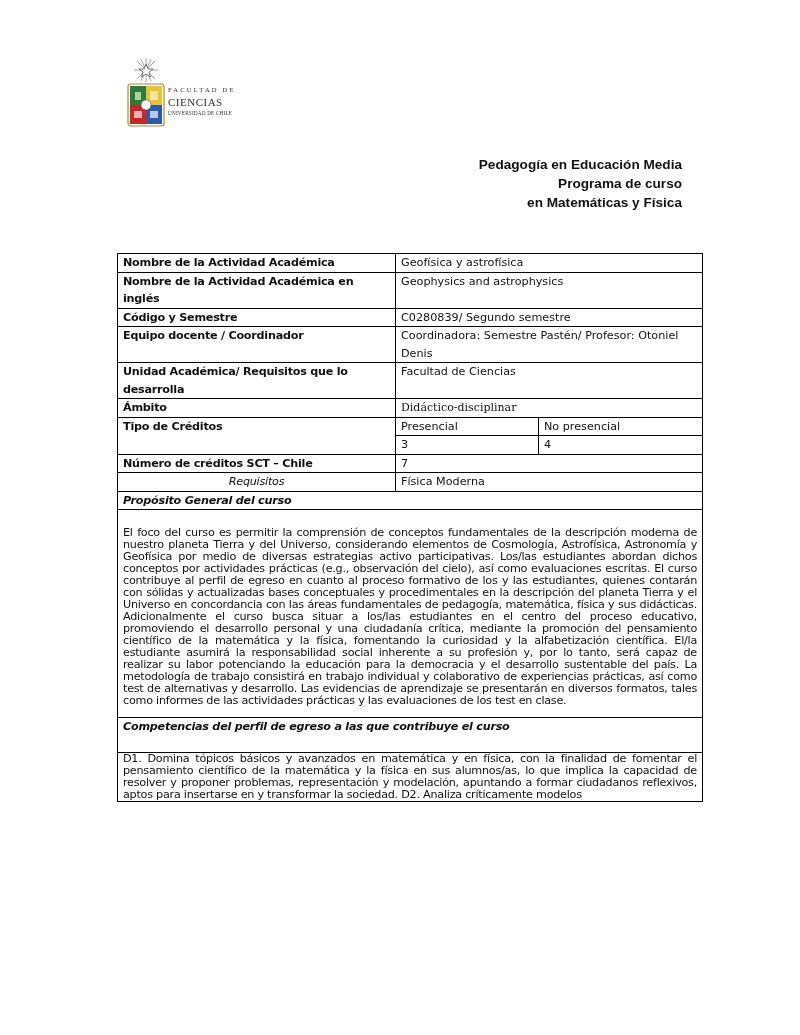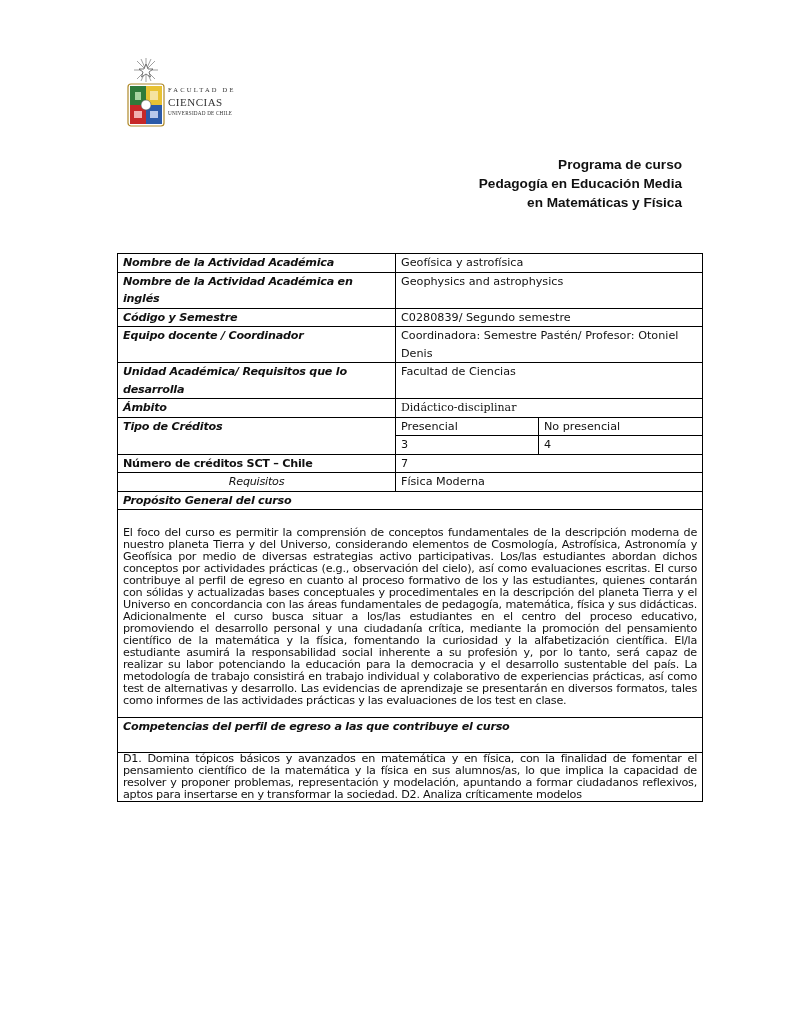--- a/index.html
+++ b/index.html
@@ -27,21 +27,21 @@
 
     table.main {
       position: absolute; left: 117px; top: 253px; width: 585px;
       border-collapse: collapse; table-layout: fixed;
       font-family: "DejaVu Sans", sans-serif; font-size: 11.2px; line-height: 17.5px;
     }
     table.main td {
       border: 1px solid #000; padding: 0 5px; vertical-align: top; color: #111;
       word-wrap: break-word;
     }
-    td.lbl { font-style: italic; font-weight: bold; letter-spacing: -0.25px; }
+    td.lbl { font-weight: bold; letter-spacing: -0.25px; }
     td.lbl.plain { font-style: normal; margin-top: 27px; }
     td.lbl.ital-only { font-weight: normal; text-align: center; }
     td.serif { font-family: "DejaVu Serif", serif; font-size: 11px; }
     td.para {
       text-align: justify; padding: 8px 6px 8px 5px; font-size: 11.2px; line-height: 12px;
       letter-spacing: -0.25px;
     }
     td.section-head { font-style: italic; font-weight: bold; letter-spacing: -0.25px; }
   </style>
 </head>
@@ -72,22 +72,22 @@
     <rect x="26" y="55" width="8" height="7" fill="#b7c8ea"></rect>
   </svg>
   <div class="logo-text">
     <div class="logo-fac">FACULTAD DE</div>
     <div class="logo-cien">CIENCIAS</div>
     <div class="logo-uni">UNIVERSIDAD DE CHILE</div>
   </div>
 </div>
 
 <div class="header">
+  <div>Pedagogía en Educación Media</div>
   <div>Programa de curso</div>
-  <div>Pedagogía en Educación Media</div>
   <div>en Matemáticas y Física</div>
 </div>
 
 <table class="main">
   <colgroup>
     <col style="width:278px">
     <col style="width:143px">
     <col style="width:164px">
   </colgroup>
   <tbody>

